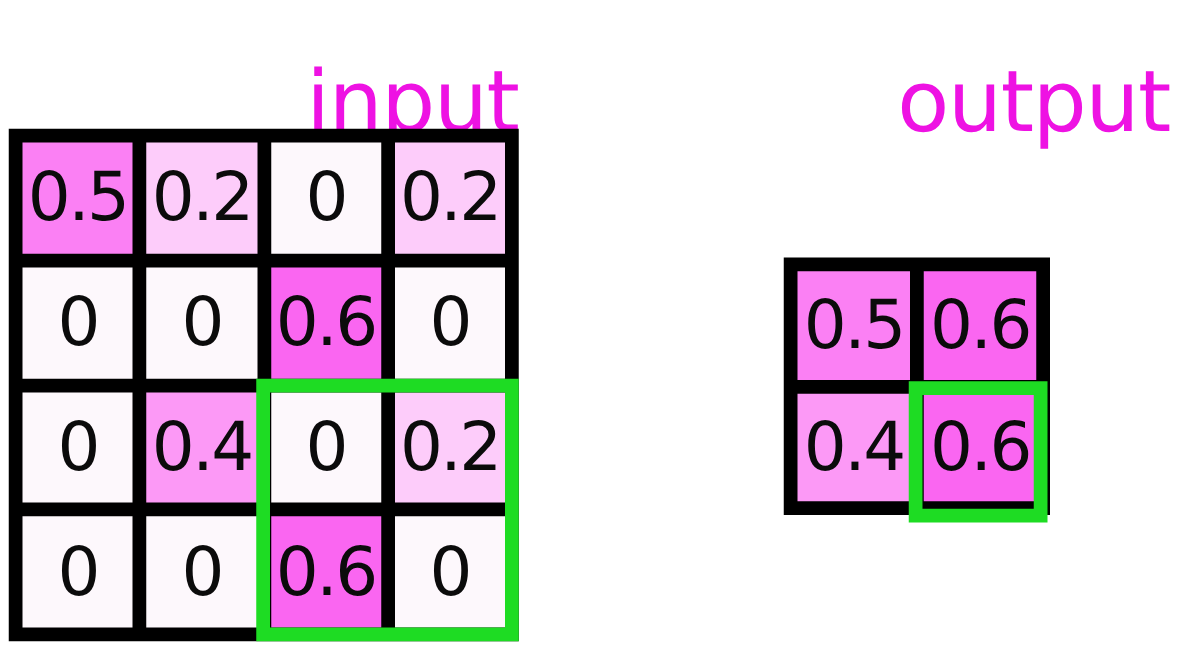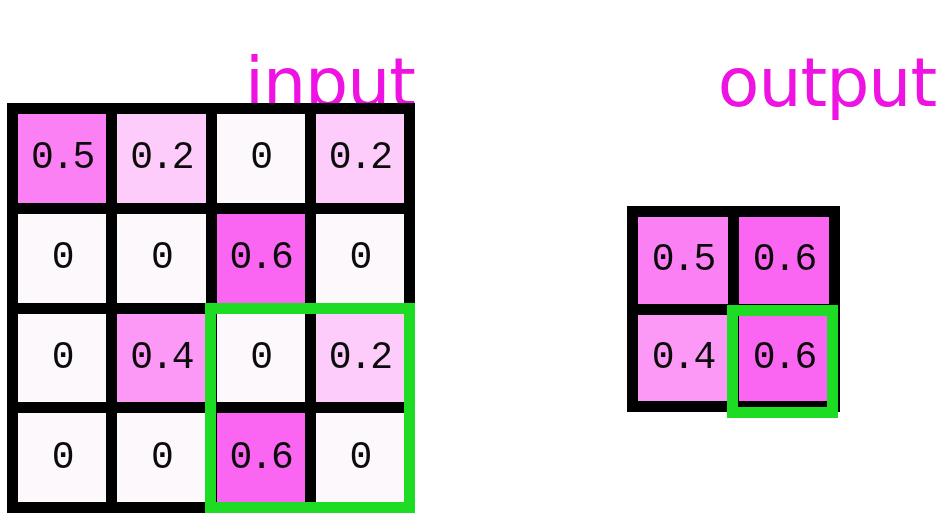--- a/index.html
+++ b/index.html
@@ -46,25 +46,24 @@
   #output-grid {
     left: 627px; top: 206px;
     width: 213px; height: 206px;
     grid-template-columns: repeat(2, 1fr);
     grid-template-rows: repeat(2, 1fr);
   }
   .cell {
     display: flex;
     align-items: center;
     justify-content: center;
-    font-size: 38px;
+    font-size: 54px;
     letter-spacing: -2px;
     color: #0b0b0b;
     line-height: 1;
-    font-family: Liberation Mono, monospace;
   }
   .highlight-box {
     position: absolute;
     box-sizing: border-box;
     border: 11px solid #1edc23;
     background: transparent;
     z-index: 5;
   }
   #highlight-input  { left: 205px; top: 303px; width: 210px; height: 210px; }
   #highlight-output { left: 727px; top: 305px; width: 111px; height: 113px; }

